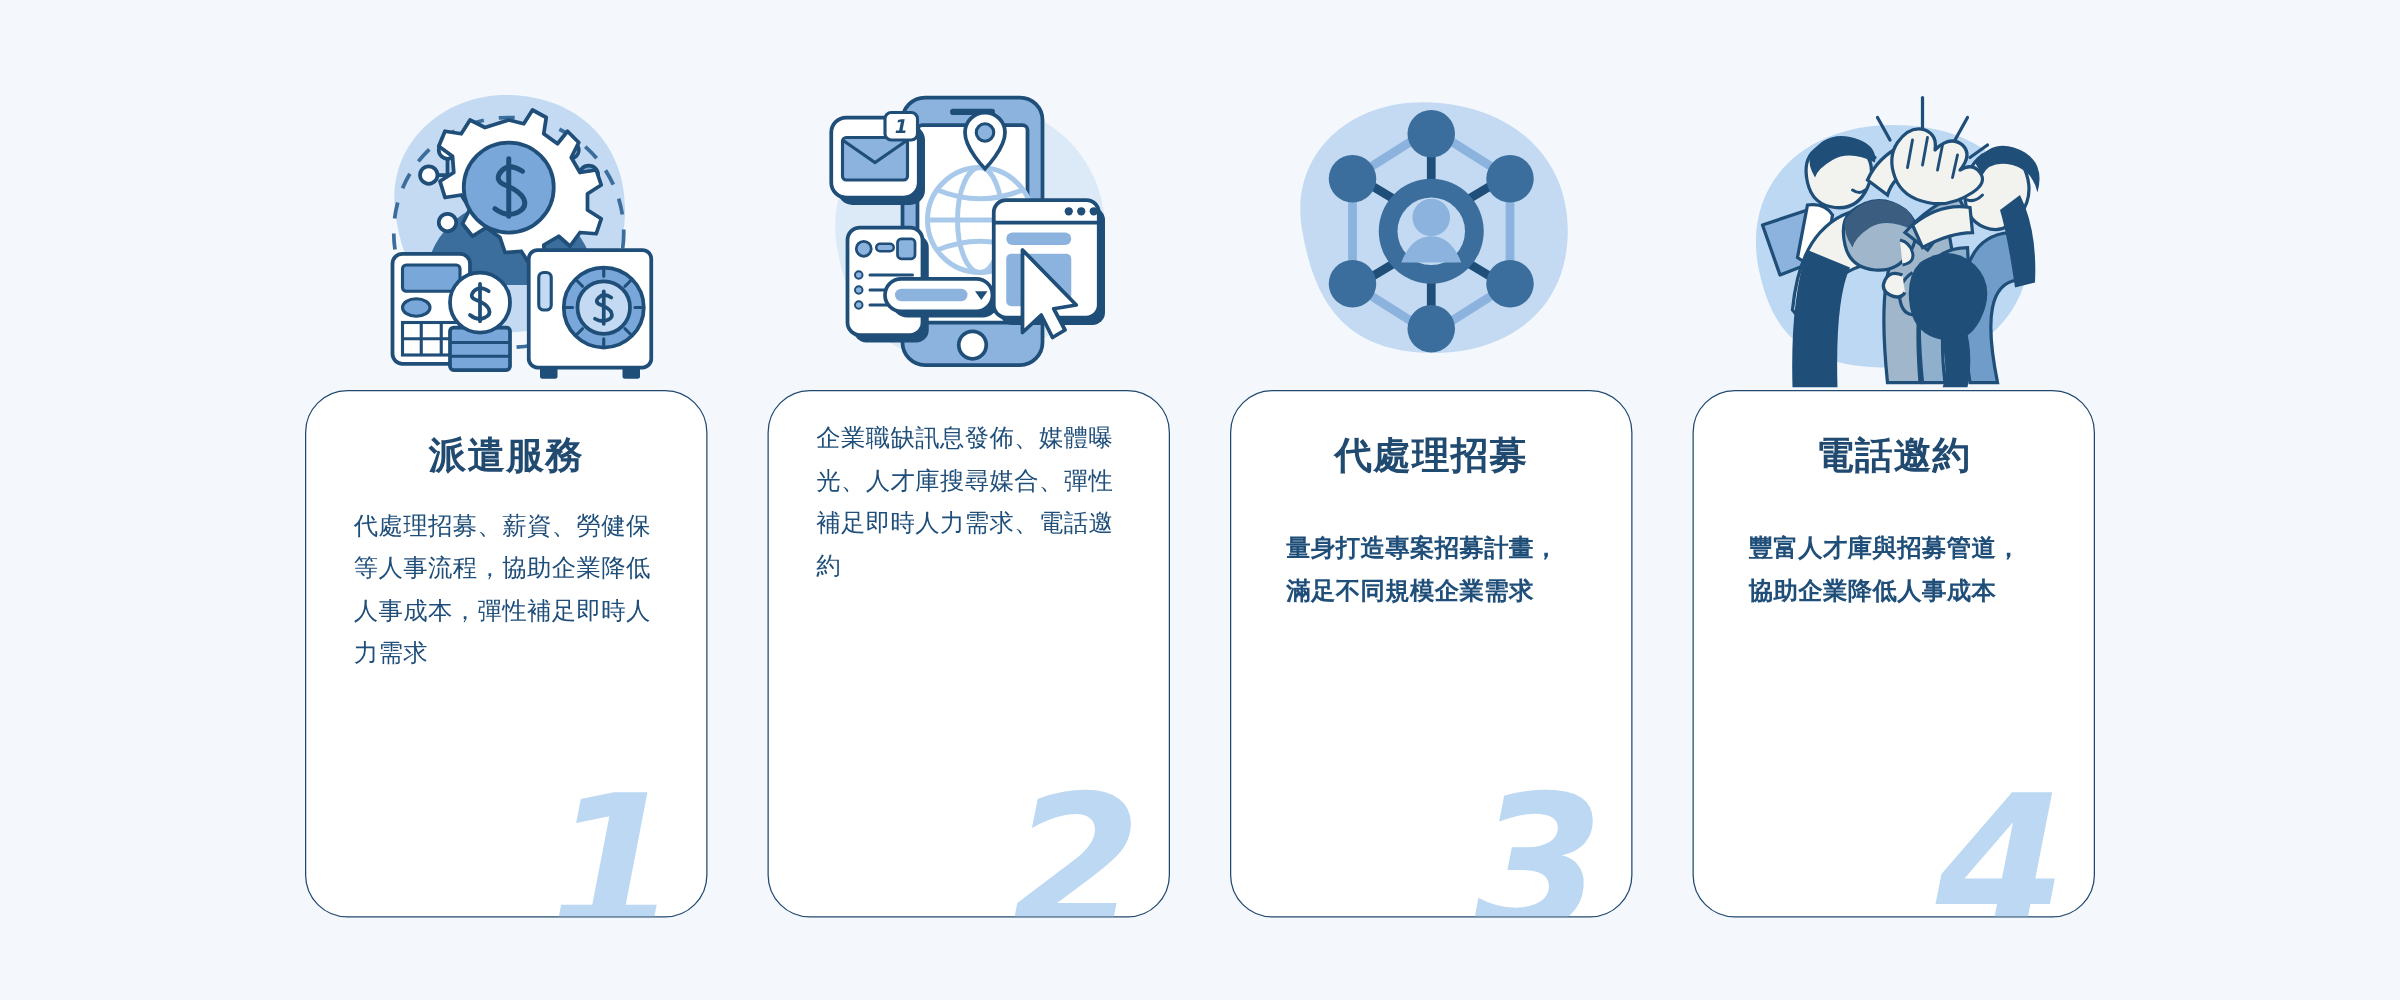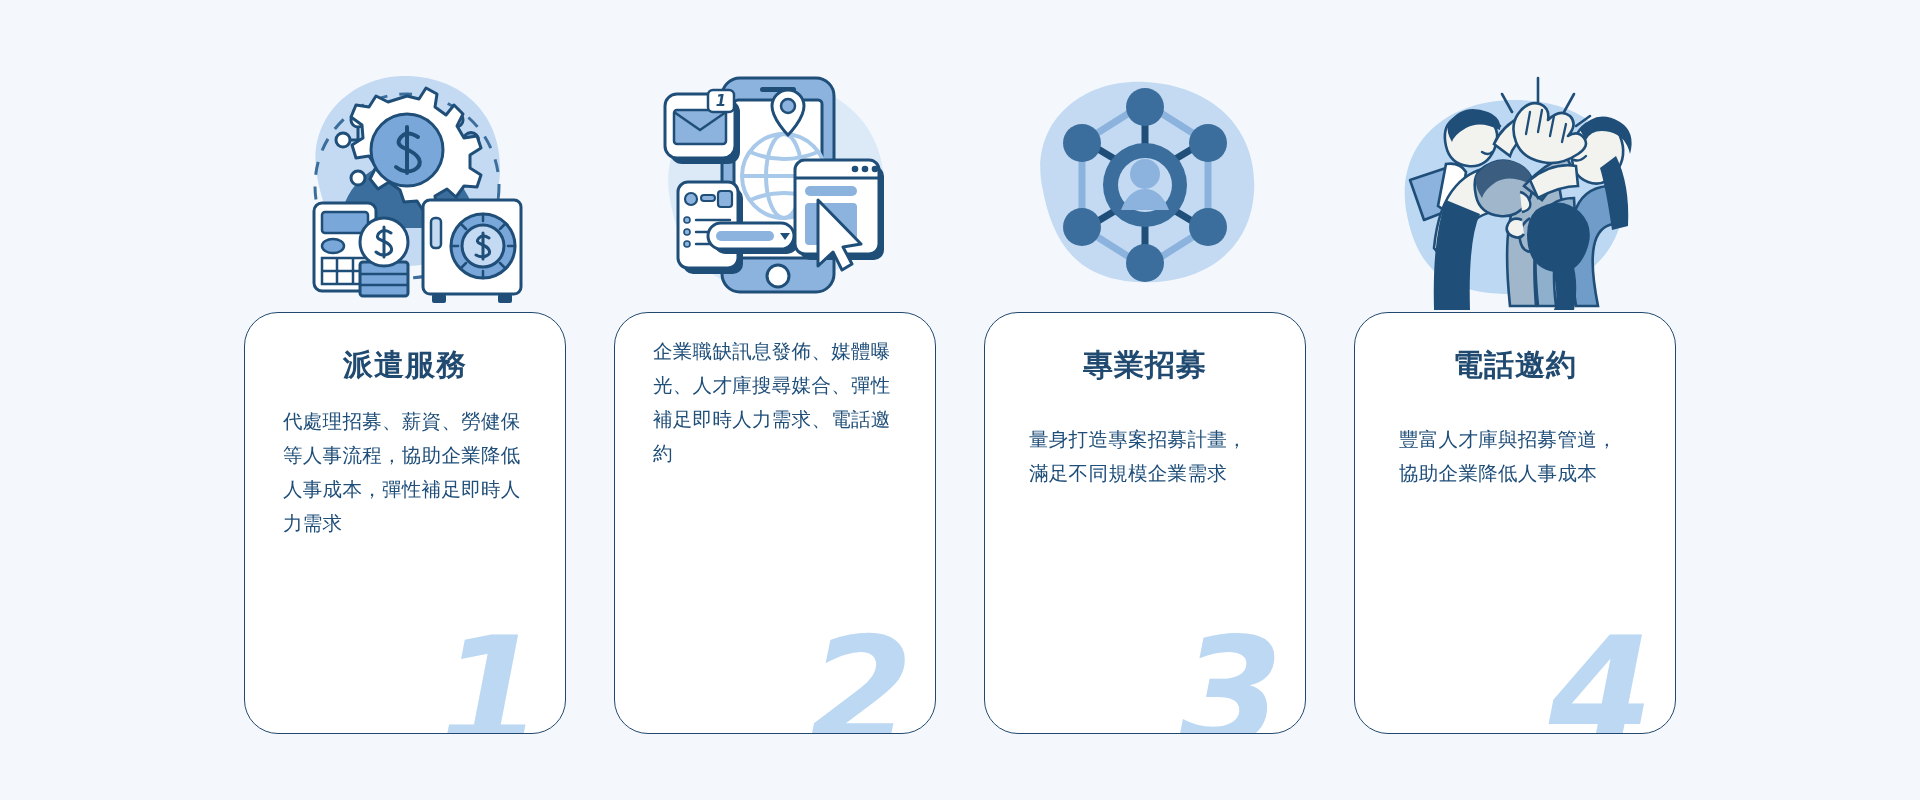--- a/index.html
+++ b/index.html
@@ -86,20 +86,21 @@
     font-size: 19.5px;
     line-height: 1.74;
     color: #1f4e79;
     text-align: left;
     letter-spacing: 0.3px;
   }
   .card-desc.centered-block {
     padding-top: 40px;
     padding-left: 44px;
     padding-right: 44px;
+    font-weight: bold;
   }
 
   .card-number {
     position: absolute;
     z-index: 1;
     right: 22px;
     bottom: -34px;
     font-family: "DejaVu Sans", sans-serif;
     font-size: 150px;
     font-weight: bold;
@@ -272,21 +273,21 @@
             <circle cx="62" cy="167" r="19"></circle>
             <circle cx="188" cy="167" r="19"></circle>
           </g>
           <circle cx="125" cy="125" r="42" fill="#3b6e9c"></circle>
           <circle cx="125" cy="125" r="27" fill="#c3daf2"></circle>
           <circle cx="125" cy="114" r="15" fill="#8bb3de"></circle>
           <path d="M101 150 q8 -21 24 -21 q16 0 24 21 z" fill="#8bb3de"></path>
         </svg>
       </div>
       <div class="card">
-        <h3 class="card-title">專業招募</h3>
+        <h3 class="card-title">代處理招募</h3>
         <p class="card-desc centered-block">量身打造專案招募計畫，滿足不同規模企業需求</p>
         <div class="card-number">3</div>
       </div>
     </div>
 
     <div class="card-unit">
       <div class="illus">
         <svg viewBox="0 0 250 250" xmlns="http://www.w3.org/2000/svg">
           <path d="M16 150 C6 84 56 40 124 40 C196 40 238 80 234 142 C230 206 176 236 114 234 C52 232 26 206 16 150 Z" fill="#bcd8f2"></path>
           <g stroke="#1f4e79" stroke-width="2.6" stroke-linecap="round" fill="none">

